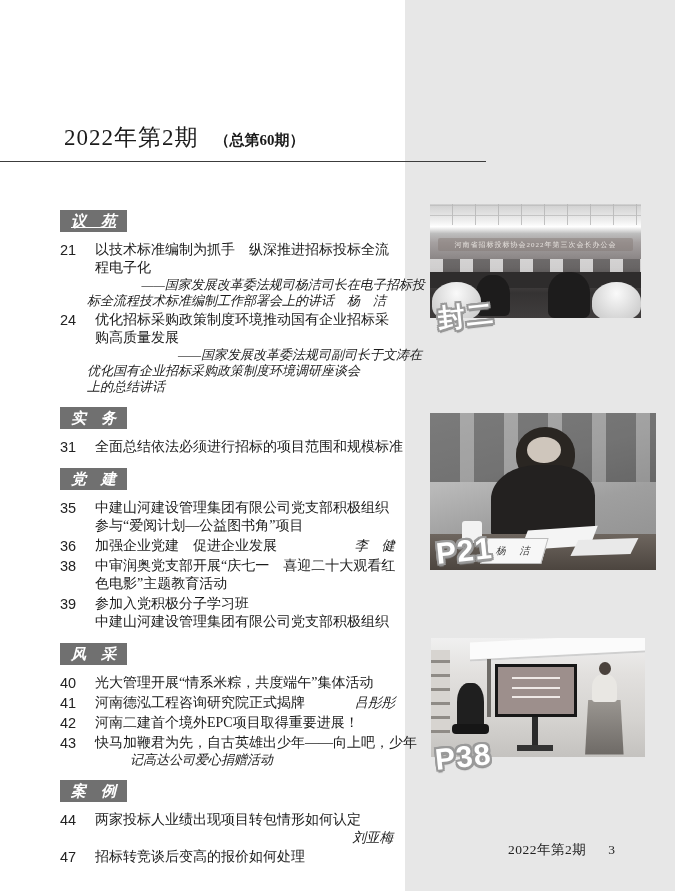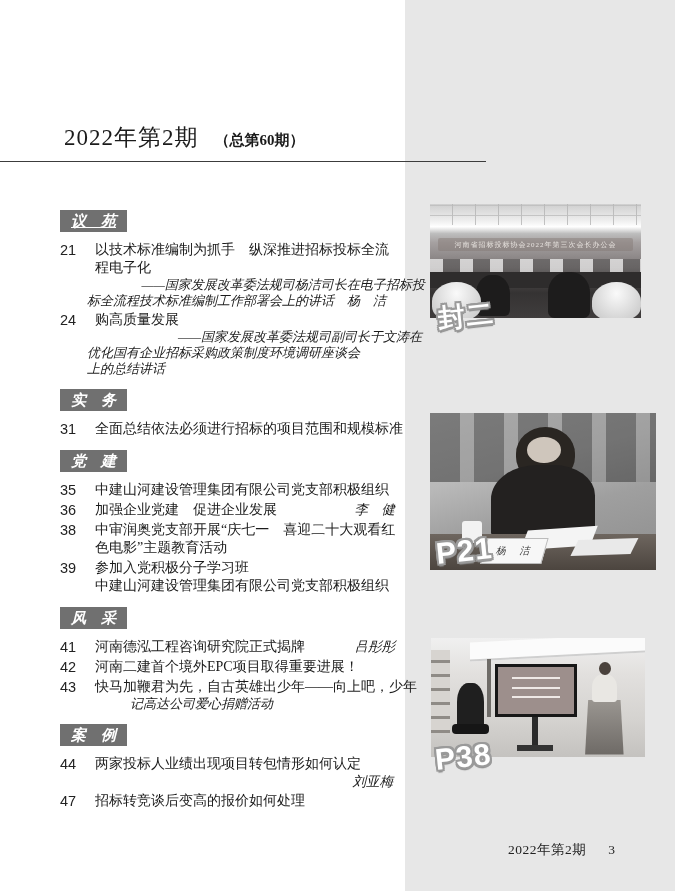--- a/index.html
+++ b/index.html
@@ -131,20 +131,21 @@
           <div class="subs">
             <div class="sub indent">——国家发展改革委法规司杨洁司长在电子招标投</div>
             <div class="sub">标全流程技术标准编制工作部署会上的讲话　杨　洁</div>
           </div>
         </div>
       </div>
 
       <div class="item">
         <span class="num">24</span>
         <div class="body">
+          <div class="line">优化招标采购政策制度环境推动国有企业招标采</div>
           <div class="line">购高质量发展</div>
           <div class="subs">
             <div class="sub indent-lg">——国家发展改革委法规司副司长于文涛在</div>
             <div class="sub">优化国有企业招标采购政策制度环境调研座谈会</div>
             <div class="sub">上的总结讲话</div>
           </div>
         </div>
       </div>
 
 
@@ -158,20 +159,21 @@
         </div>
       </div>
 
       
       <div class="section-label">党　建</div>
 
       <div class="item">
         <span class="num">35</span>
         <div class="body">
           <div class="line">中建山河建设管理集团有限公司党支部积极组织</div>
+          <div class="line">参与“爱阅计划—公益图书角”项目</div>
         </div>
       </div>
 
       <div class="item">
         <span class="num">36</span>
         <div class="body">
           <div class="flexline">
             <span class="line">加强企业党建　促进企业发展</span>
             <span class="inline-author">李　健</span>
           </div>
@@ -190,20 +192,26 @@
         <span class="num">39</span>
         <div class="body">
           <div class="line">参加入党积极分子学习班</div>
           <div class="line">中建山河建设管理集团有限公司党支部积极组织</div>
         </div>
       </div>
 
       
       <div class="section-label">风　采</div>
 
+      <div class="item">
+        <span class="num">40</span>
+        <div class="body">
+          <div class="line">光大管理开展“情系米粽，共度端午”集体活动</div>
+        </div>
+      </div>
 
       <div class="item">
         <span class="num">41</span>
         <div class="body">
           <div class="flexline">
             <span class="line">河南德泓工程咨询研究院正式揭牌</span>
             <span class="inline-author">吕彤彤</span>
           </div>
         </div>
       </div>

